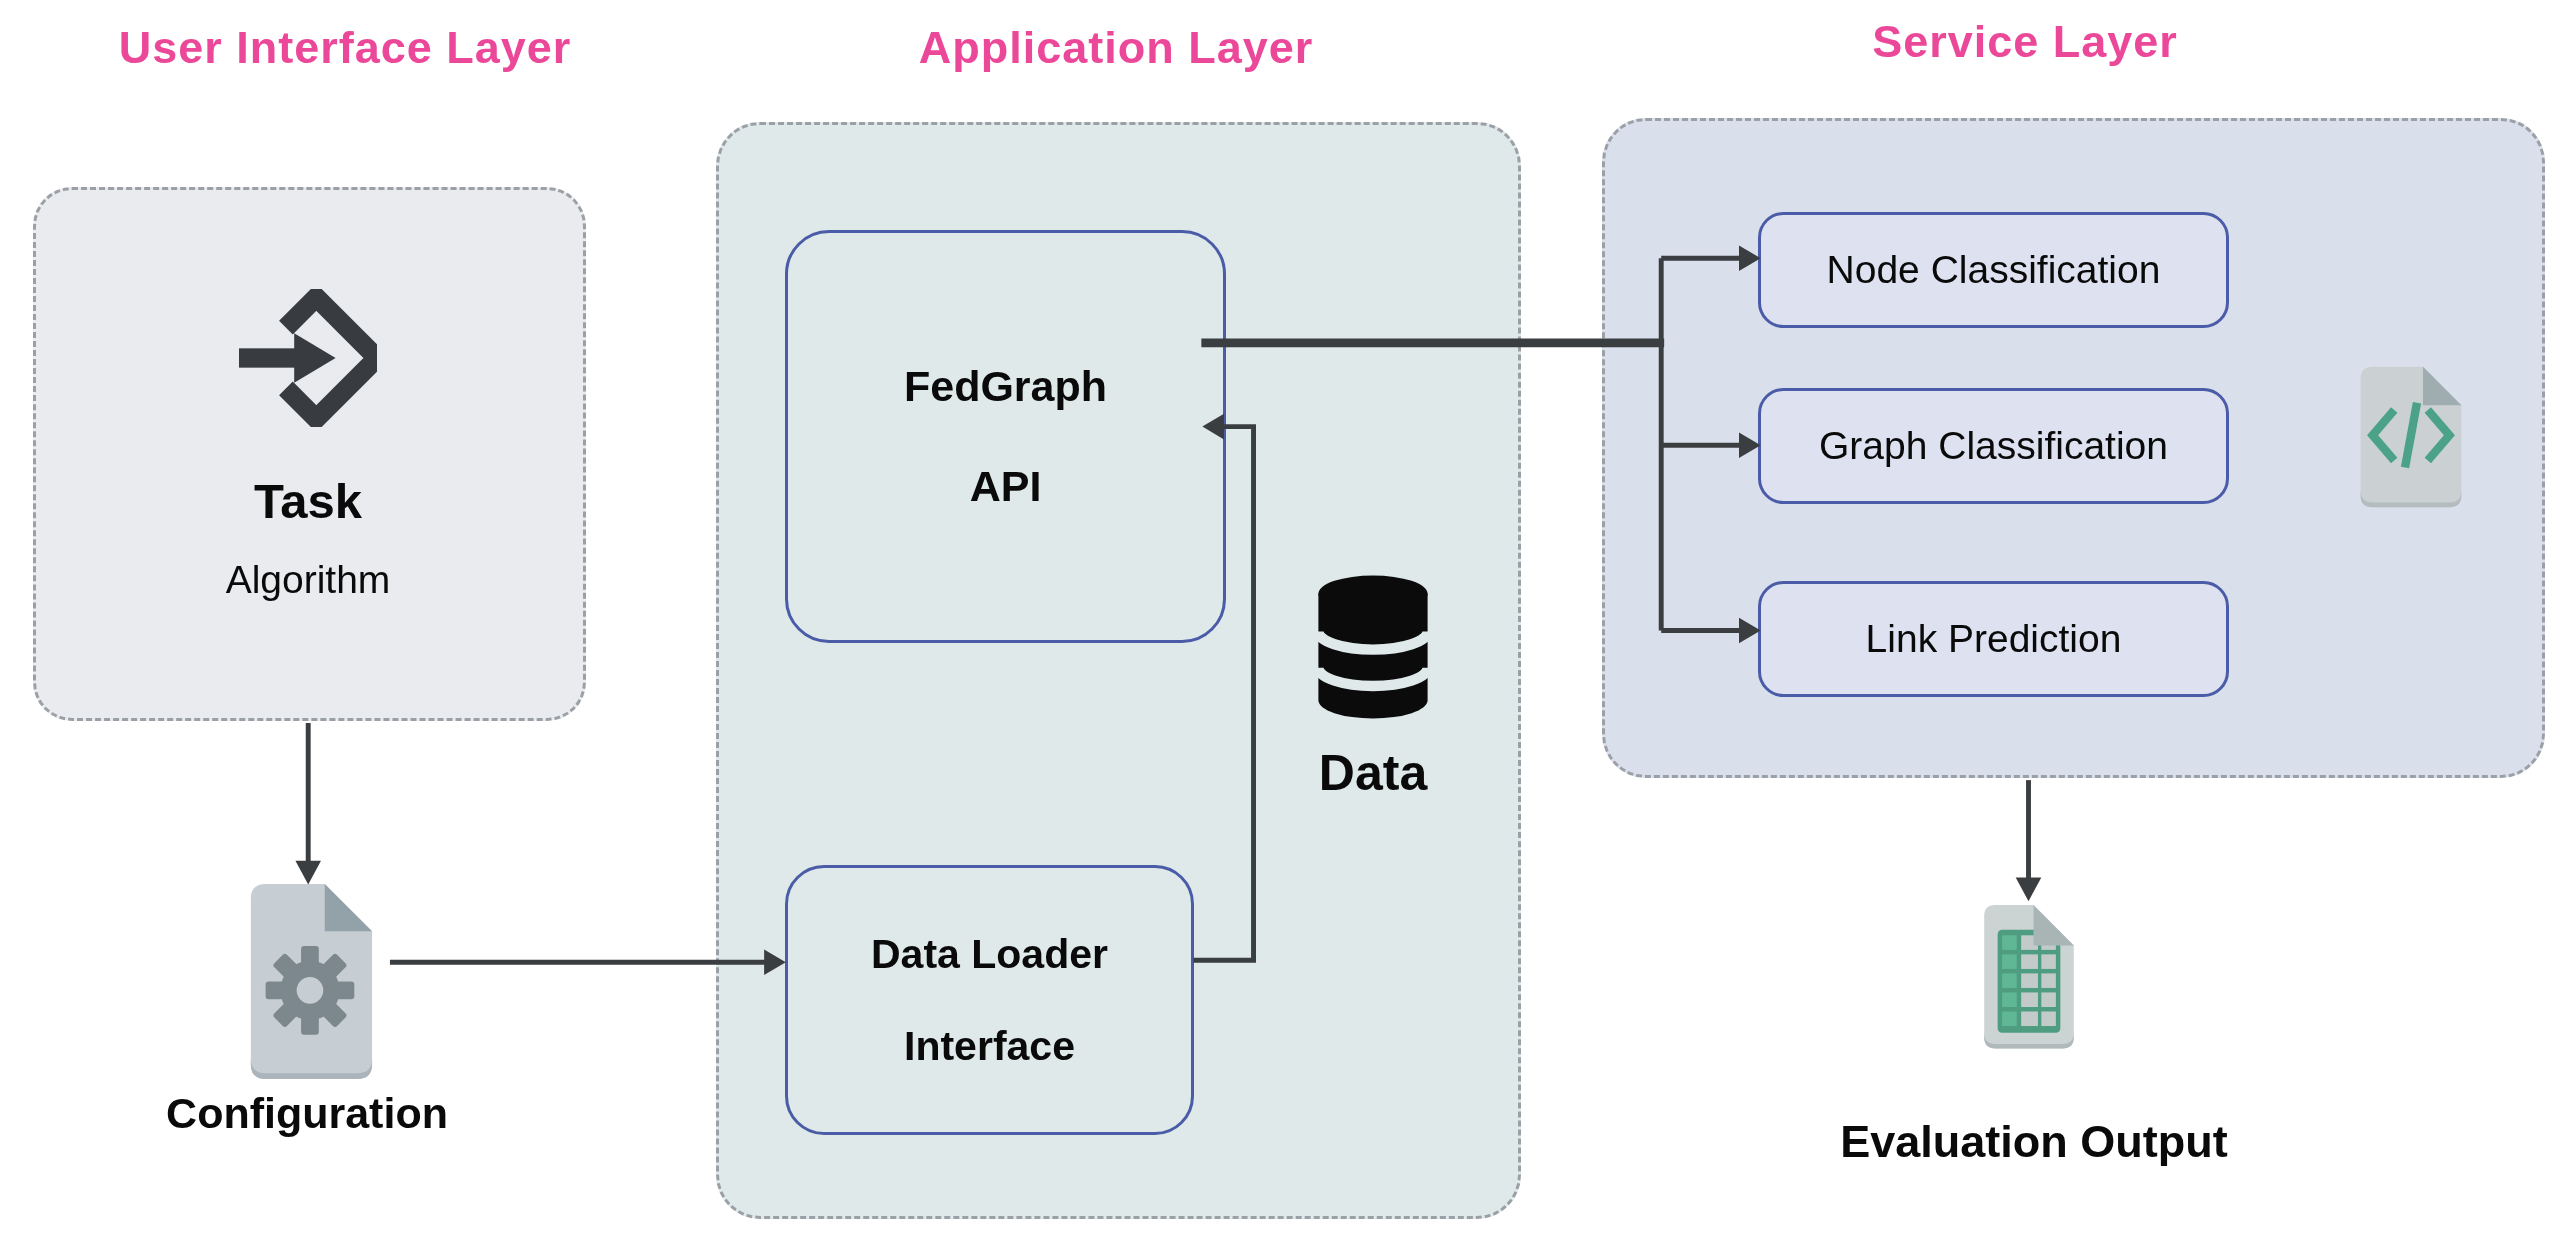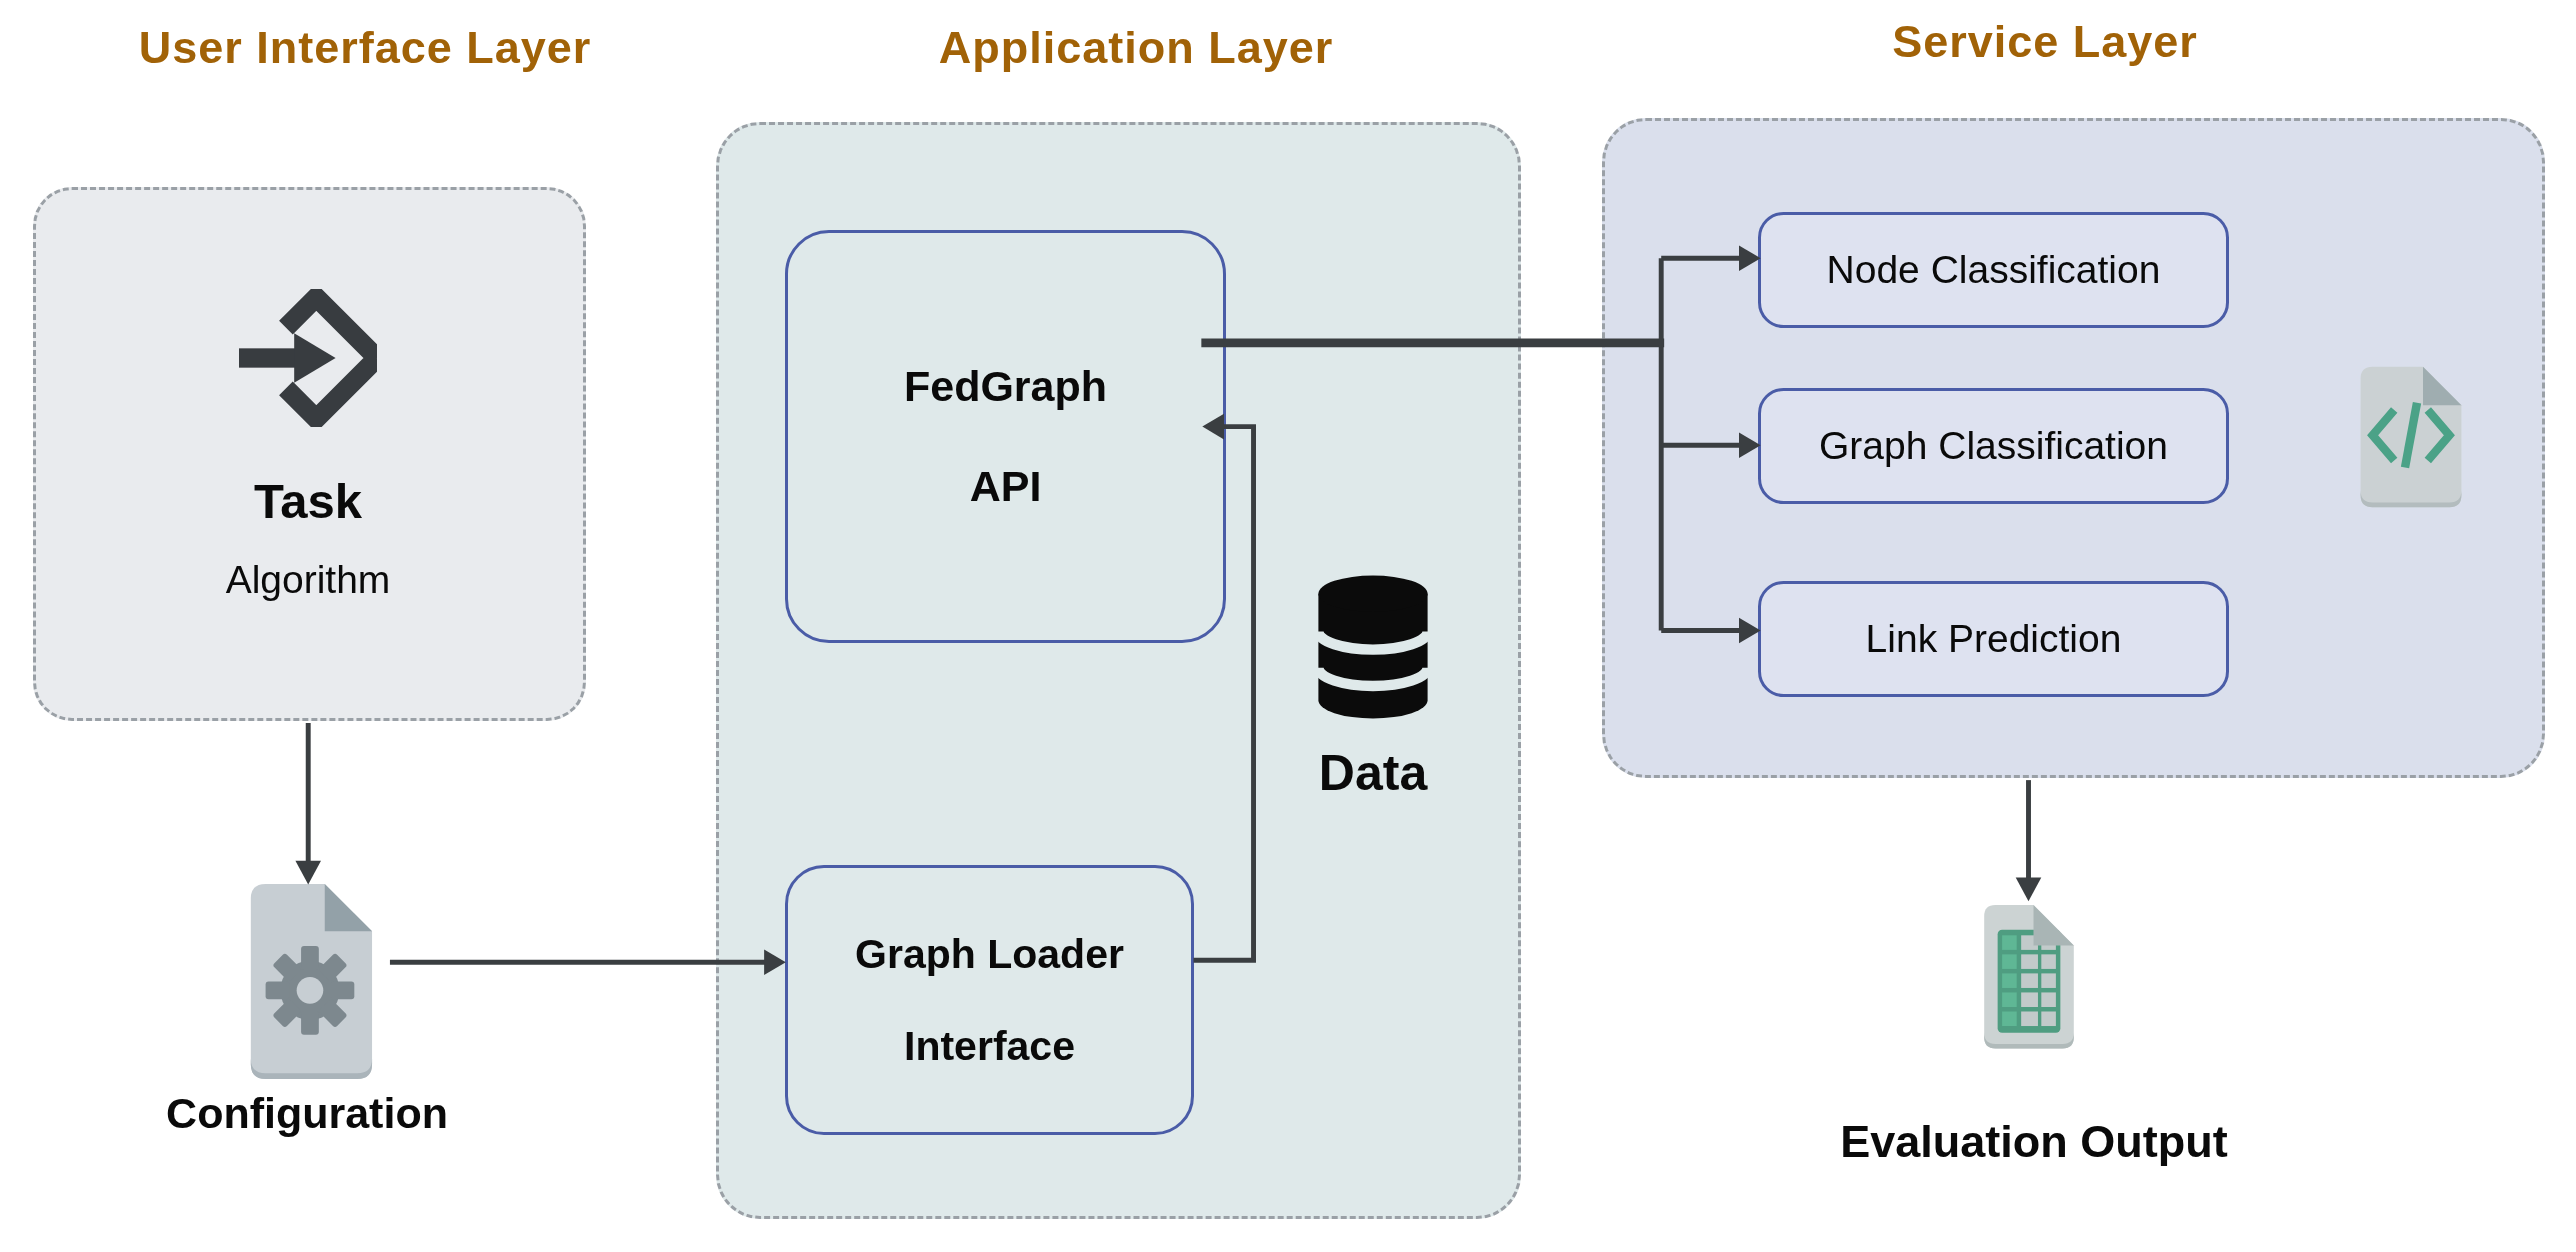--- a/index.html
+++ b/index.html
@@ -12,22 +12,21 @@
     color: #0a0a0a;
     overflow: hidden;
   }
   .layer-title {
     position: absolute;
     transform: translateX(-50%);
     white-space: nowrap;
     font-size: 45px;
     font-weight: 700;
     letter-spacing: 1px;
-    color: #a16207;
-    margin-left: 20px;
+    color: #ec4899;
   }
   .panel {
     position: absolute;
     border: 3px dashed #9aa0a6;
     box-sizing: border-box;
   }
   #ui-panel {
     left: 32.5px; top: 187px; width: 553px; height: 534px;
     border-radius: 39px; background: #e9ebee;
   }
@@ -131,21 +130,21 @@
   <div class="caption" id="config-label">Configuration</div>
 
   <div class="panel" id="app-panel"></div>
 
   <div class="bluebox" id="fedgraph-box">
     <span>FedGraph</span>
     <span>API</span>
   </div>
 
   <div class="bluebox" id="loader-box">
-    <span>Graph Loader</span>
+    <span>Data Loader</span>
     <span>Interface</span>
   </div>
 
   <svg class="icon" id="db-icon" viewBox="0 0 100 114">
     <path d="M8,16 V98 a42,14 0 0 0 84,0 V16 Z" fill="#0b0b0b"></path>
     <ellipse cx="50" cy="16" rx="42" ry="14" fill="#0b0b0b"></ellipse>
     <path d="M8,45 a42,14 0 0 0 84,0" stroke="#dfe9ea" stroke-width="8" fill="none"></path>
     <path d="M8,73 a42,14 0 0 0 84,0" stroke="#dfe9ea" stroke-width="8" fill="none"></path>
   </svg>
   <div class="caption" id="data-label">Data</div>

